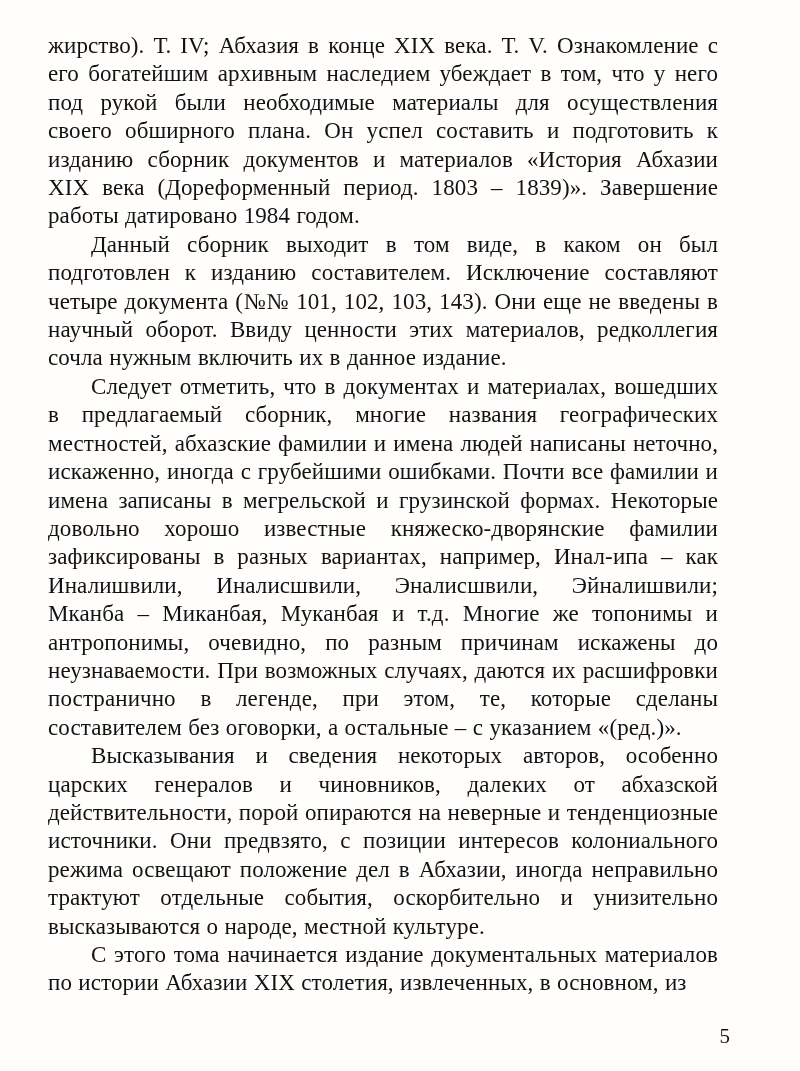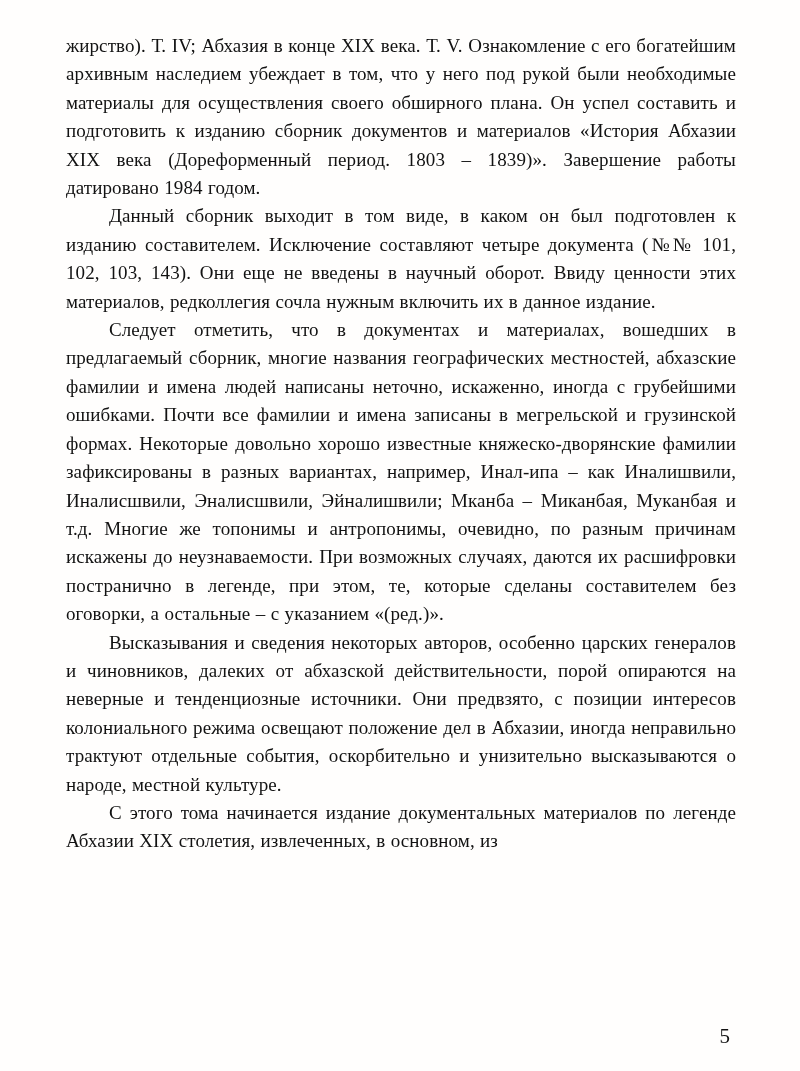--- a/index.html
+++ b/index.html
@@ -15,24 +15,24 @@
     color: #121212;
     overflow: hidden;
   }
   .page {
     position: absolute;
     inset: 0;
     background: #fffefd;
   }
   .text-block {
     position: absolute;
-    left: 66px;
+    left: 48px;
     top: 32px;
     width: 670px;
-    font-size: 19px;
+    font-size: 23px;
     line-height: 28.4px;
     text-align: justify;
     letter-spacing: 0.1px;
     word-spacing: 0.5px;
     hyphens: auto;
     -webkit-hyphens: auto;
   }
   .text-block p {
     margin: 0;
     padding: 0;
@@ -52,16 +52,16 @@
 </style>
 </head>
 <body>
 
 <div class="page">
   <div class="text-block">
     <p class="continuation">жирство). Т. IV; Абхазия в конце XIX века. Т. V. Ознакомление с его богатейшим архивным наследием убеждает в том, что у него под рукой были необходимые материалы для осуществления своего обширного плана. Он успел составить и подготовить к изданию сборник документов и материалов «История Абхазии XIX века (Дореформенный период. 1803 – 1839)». Завершение работы датировано 1984 годом.</p>
     <p>Данный сборник выходит в том виде, в каком он был подготовлен к изданию составителем. Исключение составляют четыре документа (№№ 101, 102, 103, 143). Они еще не введены в научный оборот. Ввиду ценности этих материалов, редколлегия сочла нужным включить их в данное издание.</p>
     <p>Следует отметить, что в документах и материалах, вошедших в предлагаемый сборник, многие названия географических местностей, абхазские фамилии и имена людей написаны неточно, искаженно, иногда с грубейшими ошибками. Почти все фамилии и имена записаны в мегрельской и грузинской формах. Некоторые довольно хорошо известные княжеско-дворянские фамилии зафиксированы в разных вариантах, например, Инал-ипа – как Иналишвили, Иналисшвили, Эналисшвили, Эйналишвили; Мканба – Миканбая, Муканбая и т.д. Многие же топонимы и антропонимы, очевидно, по разным причинам искажены до неузнаваемости. При возможных случаях, даются их расшифровки постранично в легенде, при этом, те, которые сделаны составителем без оговорки, а остальные – с указанием «(ред.)».</p>
     <p>Высказывания и сведения некоторых авторов, особенно царских генералов и чиновников, далеких от абхазской действительности, порой опираются на неверные и тенденциозные источники. Они предвзято, с позиции интересов колониального режима освещают положение дел в Абхазии, иногда неправильно трактуют отдельные события, оскорбительно и унизительно высказываются о народе, местной культуре.</p>
-    <p>С этого тома начинается издание документальных материалов по легенде Абхазии XIX столетия, извлеченных, в основном, из</p>
+    <p>С этого тома начинается издание документальных материалов по истории Абхазии XIX столетия, извлеченных, в основном, из</p>
   </div>
   <div class="page-number">5</div>
 </div>
 
 </body></html>

